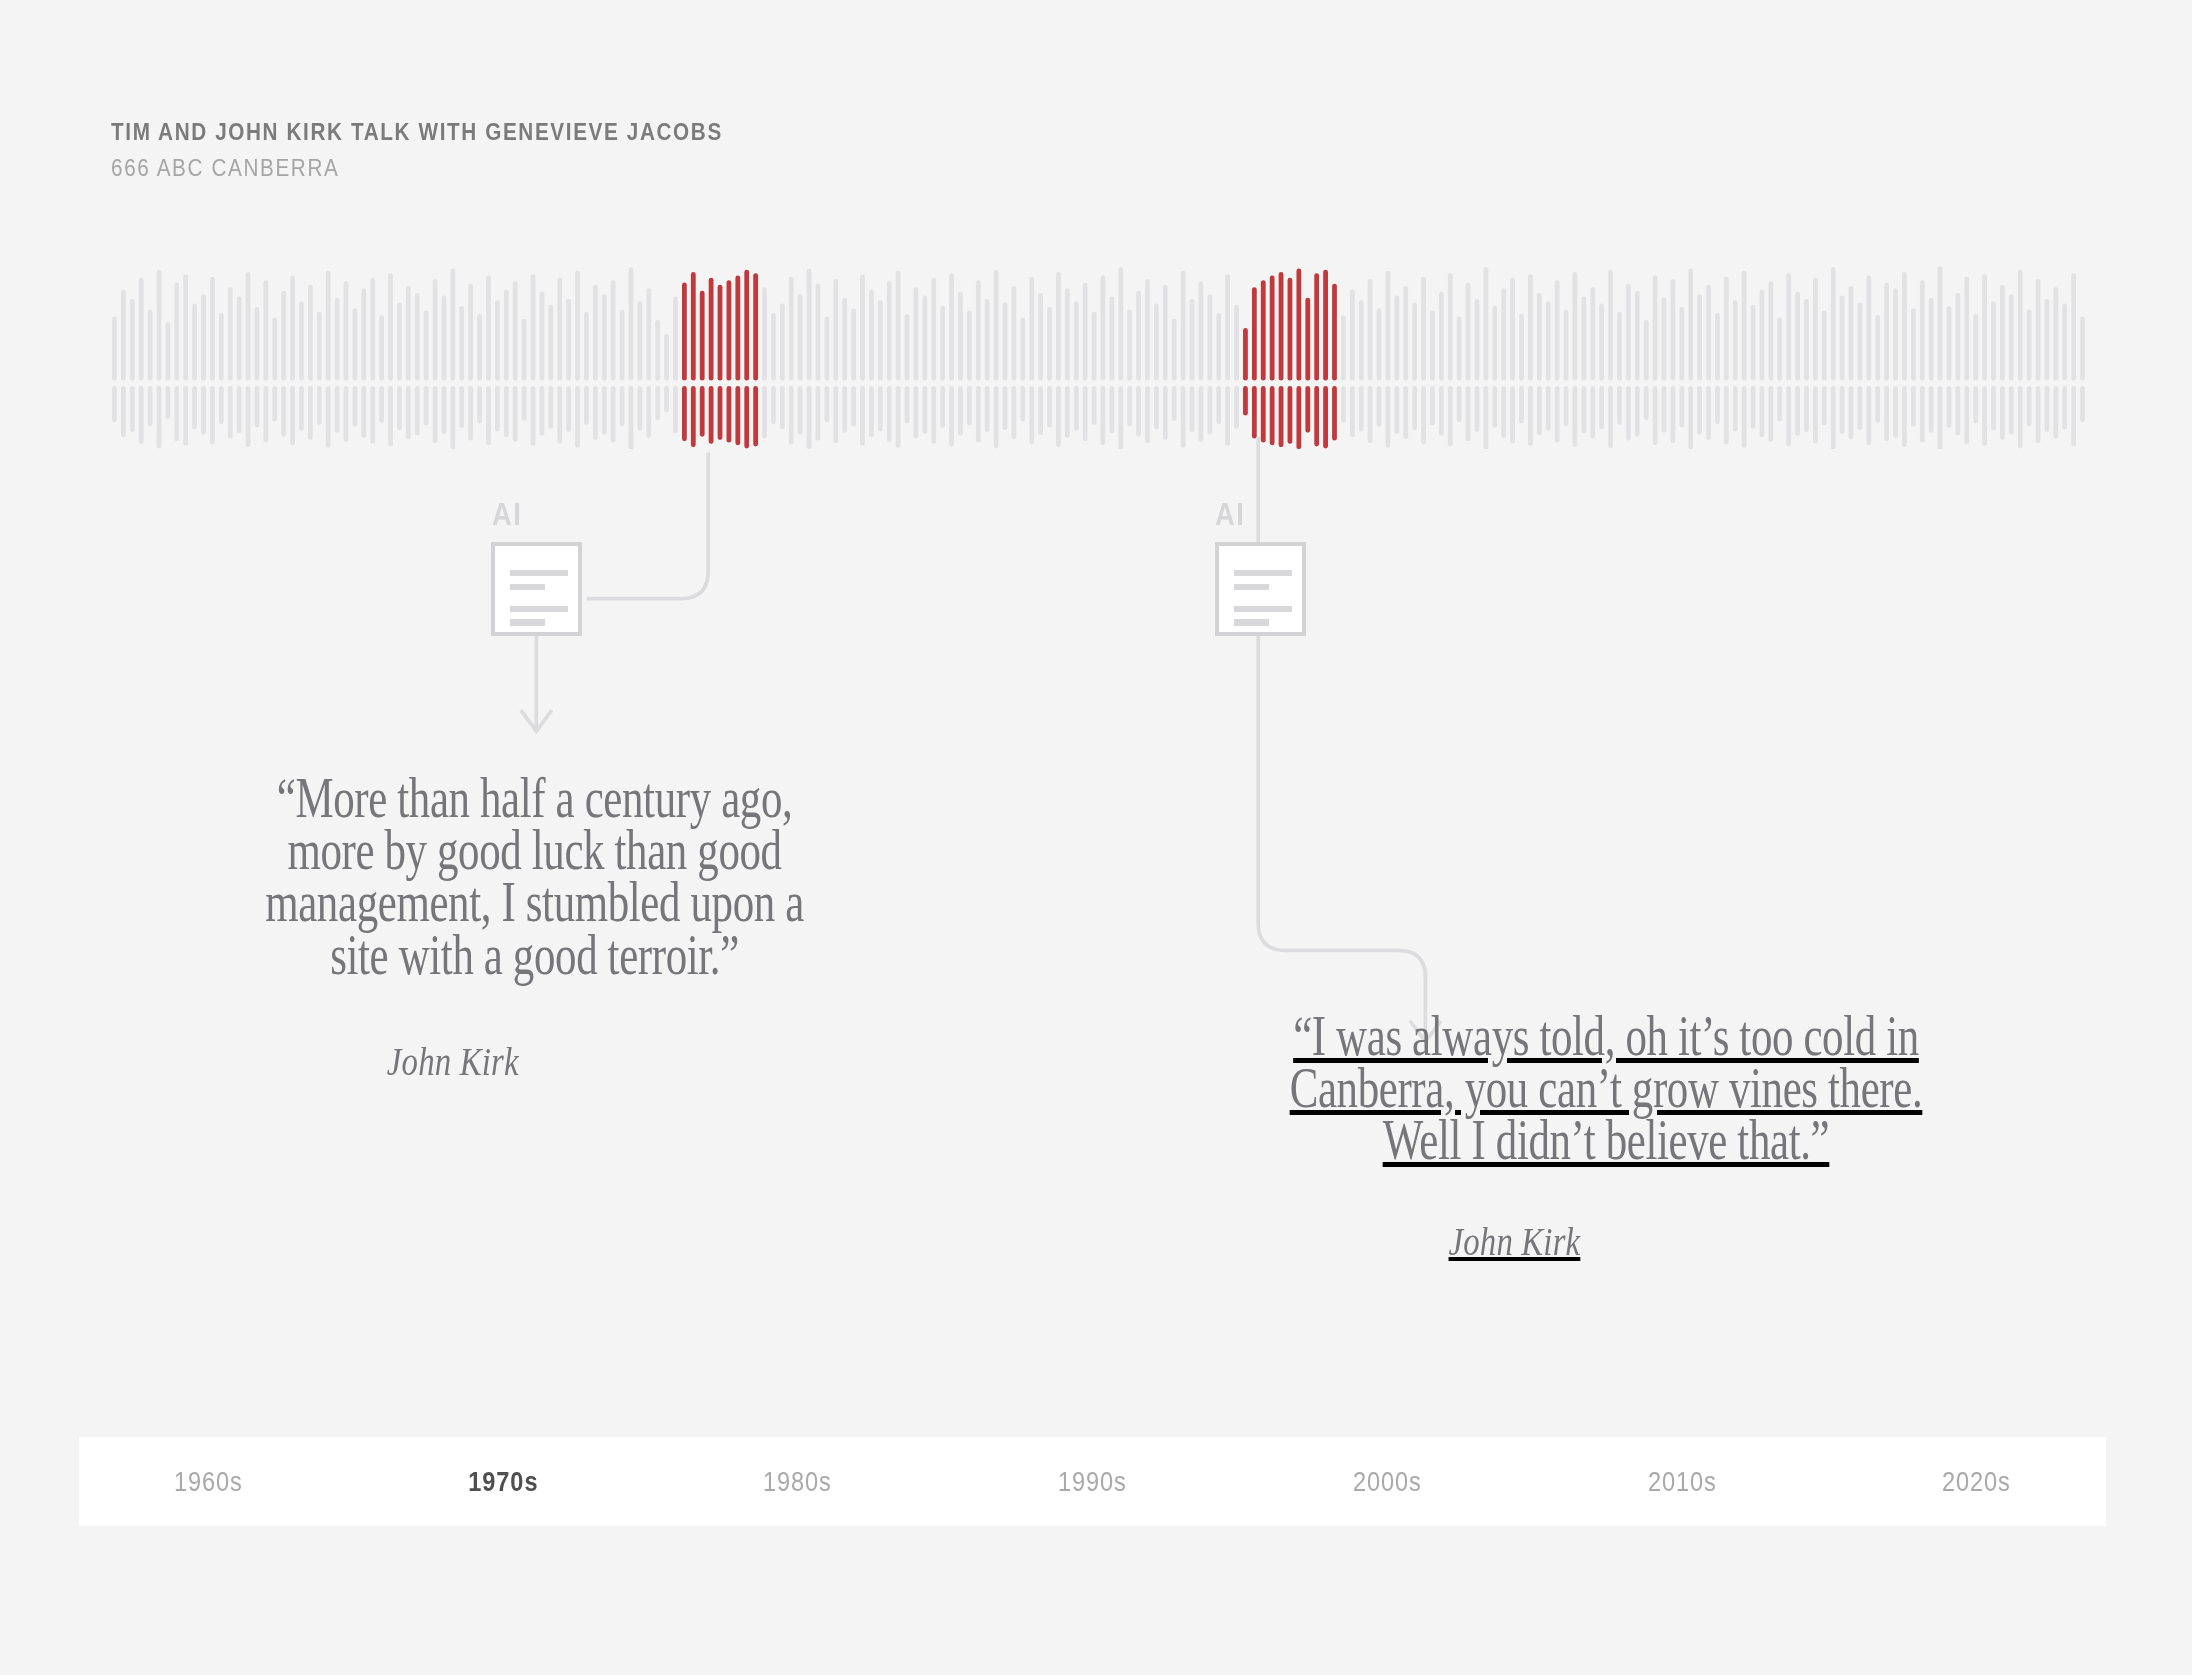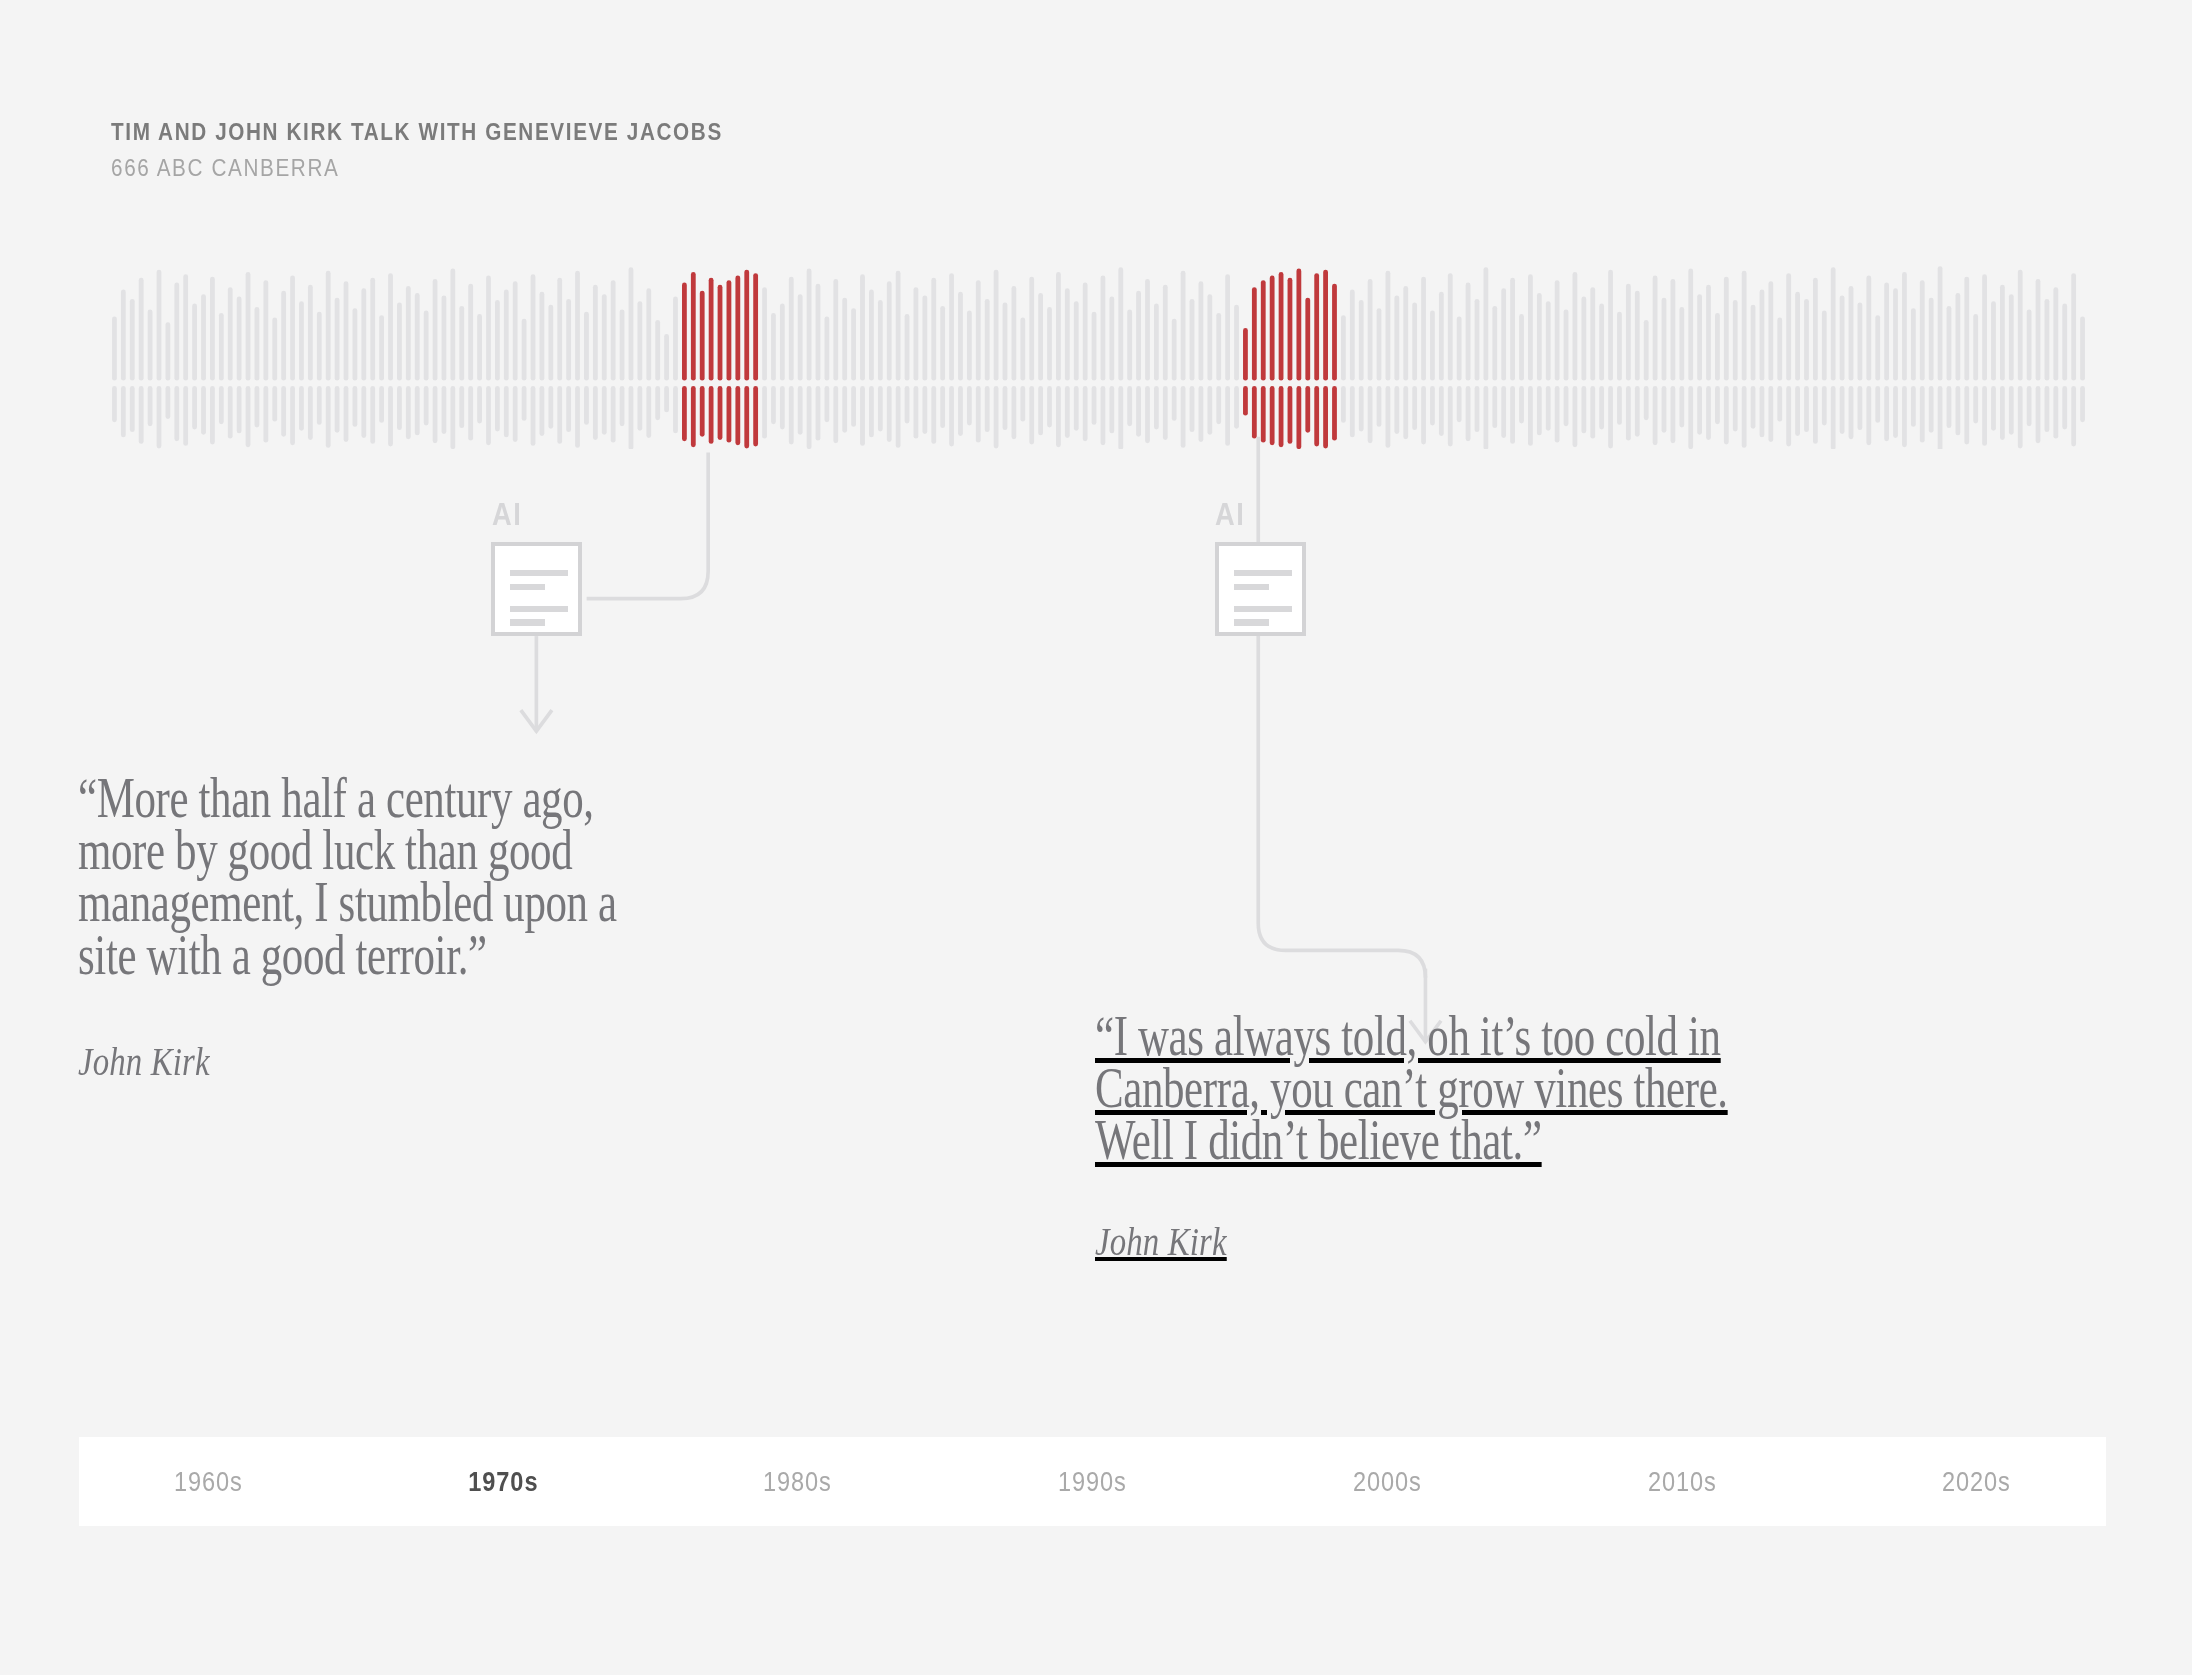--- a/index.html
+++ b/index.html
@@ -99,21 +99,21 @@
     top: 24px;
     width: 62px;
   }
   .doc-line { background: #d8d8da; height: 6.4px; }
   .doc-line.w-long  { width: 58px; }
   .doc-line.w-short { width: 35px; }
   .doc-line.gap-sm  { margin-top: 7.3px; }
   .doc-line.gap-lg  { margin-top: 15.5px; }
 
   
-  .quote-block { position: absolute; }
+  .quote-block { position: absolute; text-align: center; }
   .quote-block-1 { left: 78px; top: 772px; width: 914px; }
   .quote-block-2 { left: 1095px; top: 1010px; width: 1023px; text-decoration: underline; }
 
   .quote-text {
     font-family: "Liberation Serif", serif;
     color: #76767a;
     font-size: 58px;
     line-height: 0.90;
     letter-spacing: -0.5px;
     transform: scaleX(0.74);

